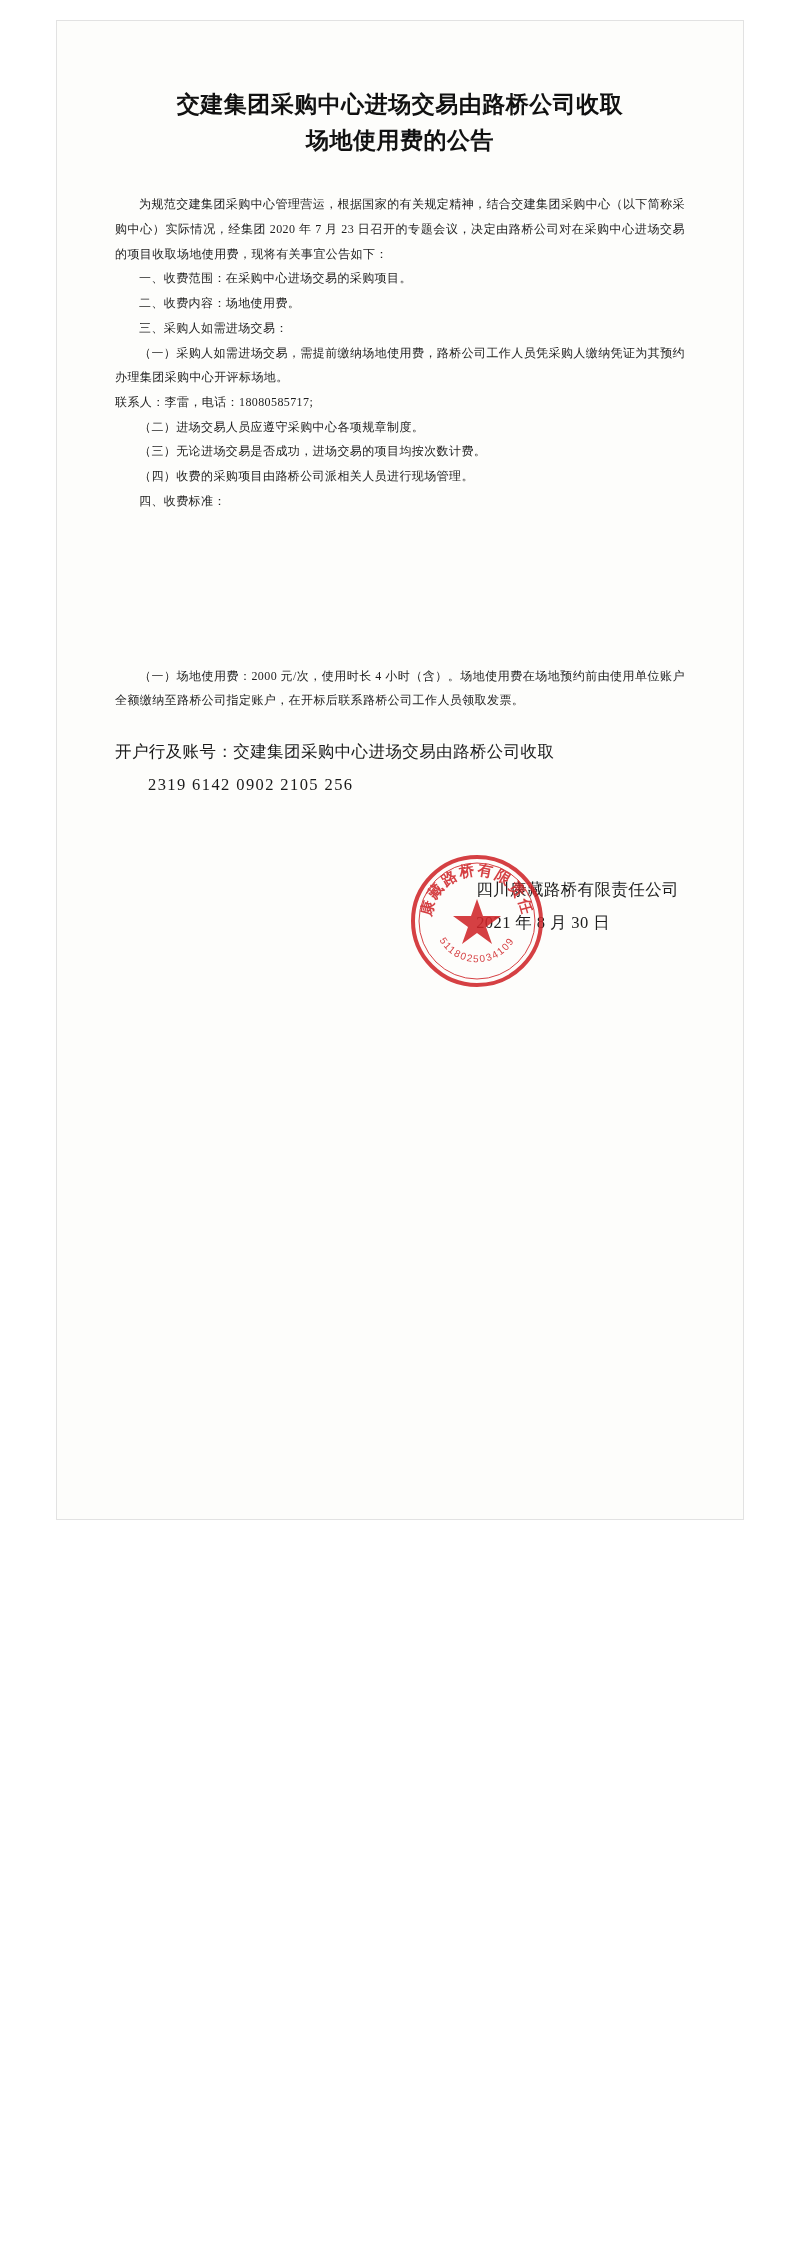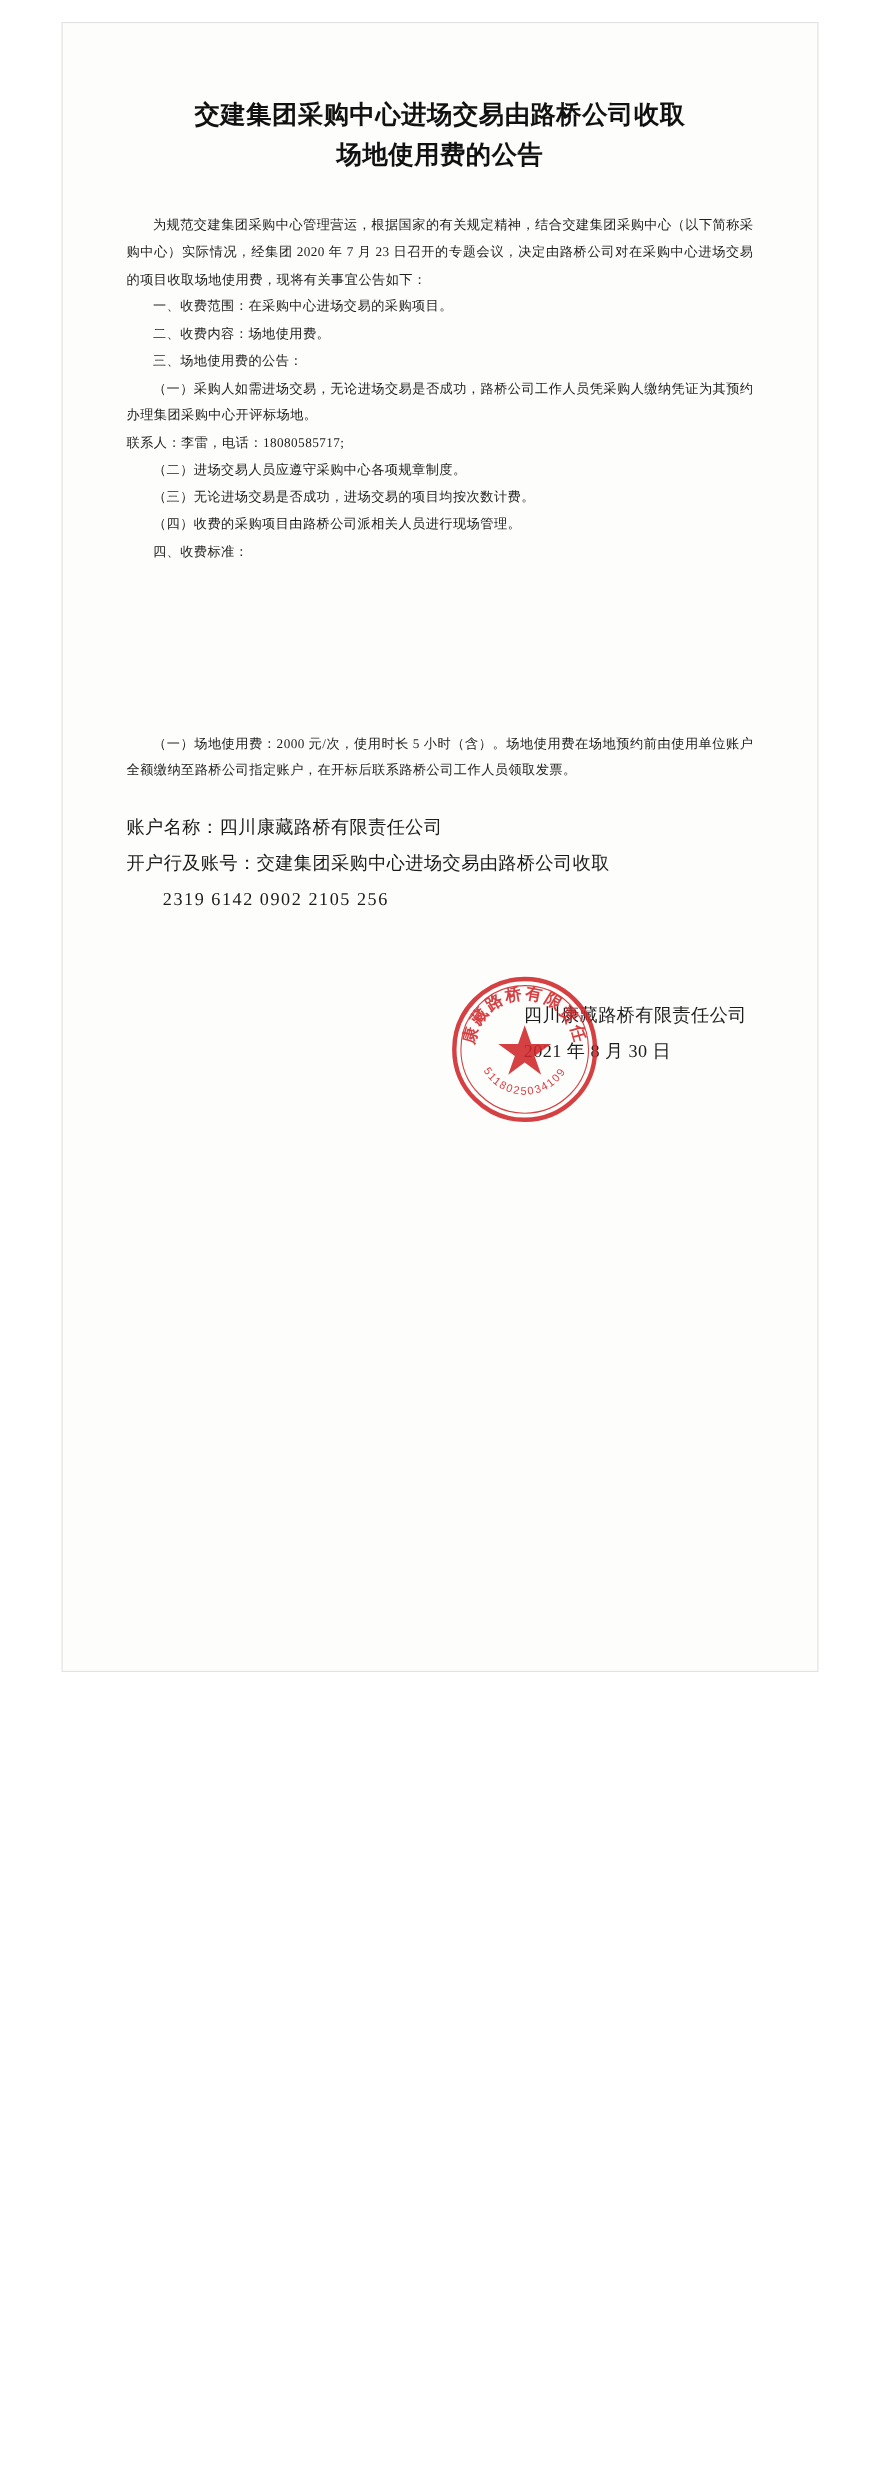--- a/index.html
+++ b/index.html
@@ -109,37 +109,34 @@
 
     <div class="doc-title">
       <div>交建集团采购中心进场交易由路桥公司收取</div>
       <div>场地使用费的公告</div>
     </div>
 
     <div class="body-text">
       <p class="p">为规范交建集团采购中心管理营运，根据国家的有关规定精神，结合交建集团采购中心（以下简称采购中心）实际情况，经集团 2020 年 7 月 23 日召开的专题会议，决定由路桥公司对在采购中心进场交易的项目收取场地使用费，现将有关事宜公告如下：</p>
       <p class="p">一、收费范围：在采购中心进场交易的采购项目。</p>
       <p class="p">二、收费内容：场地使用费。</p>
-      <p class="p">三、场地使用费的公告：</p>
-      <p class="p">（一）采购人如需进场交易，无论进场交易是否成功，路桥公司工作人员凭采购人缴纳凭证为其预约办理集团采购中心开评标场地。</p>
+      <p class="p">三、采购人如需进场交易：</p>
+      <p class="p">（一）采购人如需进场交易，需提前缴纳场地使用费，路桥公司工作人员凭采购人缴纳凭证为其预约办理集团采购中心开评标场地。</p>
       <p class="p tight">联系人：李雷，电话：18080585717;</p>
       <p class="p">（二）进场交易人员应遵守采购中心各项规章制度。</p>
       <p class="p">（三）无论进场交易是否成功，进场交易的项目均按次数计费。</p>
       <p class="p">（四）收费的采购项目由路桥公司派相关人员进行现场管理。</p>
       <p class="p">四、收费标准：</p>
 
       <div class="gap-block"></div>
 
-      <p class="p">（一）场地使用费：2000 元/次，使用时长 5 小时（含）。场地使用费在场地预约前由使用单位账户全额缴纳至路桥公司指定账户，在开标后联系路桥公司工作人员领取发票。</p>
+      <p class="p">（一）场地使用费：2000 元/次，使用时长 4 小时（含）。场地使用费在场地预约前由使用单位账户全额缴纳至路桥公司指定账户，在开标后联系路桥公司工作人员领取发票。</p>
     </div>
 
     <div class="account-block">
-      <p class="p">
-        <span>账户名称：</span><span>四川康藏路桥有限责任公司</span>
-      </p>
       <p class="p">
         <span>开户行及账号：</span><span>交建集团采购中心进场交易由路桥公司收取</span>
       </p>
       <span class="acct-number">2319 6142 0902 2105 256</span>
     </div>
 
     <div class="sign-area">
       <div class="seal">
         <svg width="140" height="140" viewBox="0 0 140 140" xmlns="http://www.w3.org/2000/svg">
           <circle cx="70" cy="70" r="64" fill="none" stroke="#d0262a" stroke-width="4"></circle>

